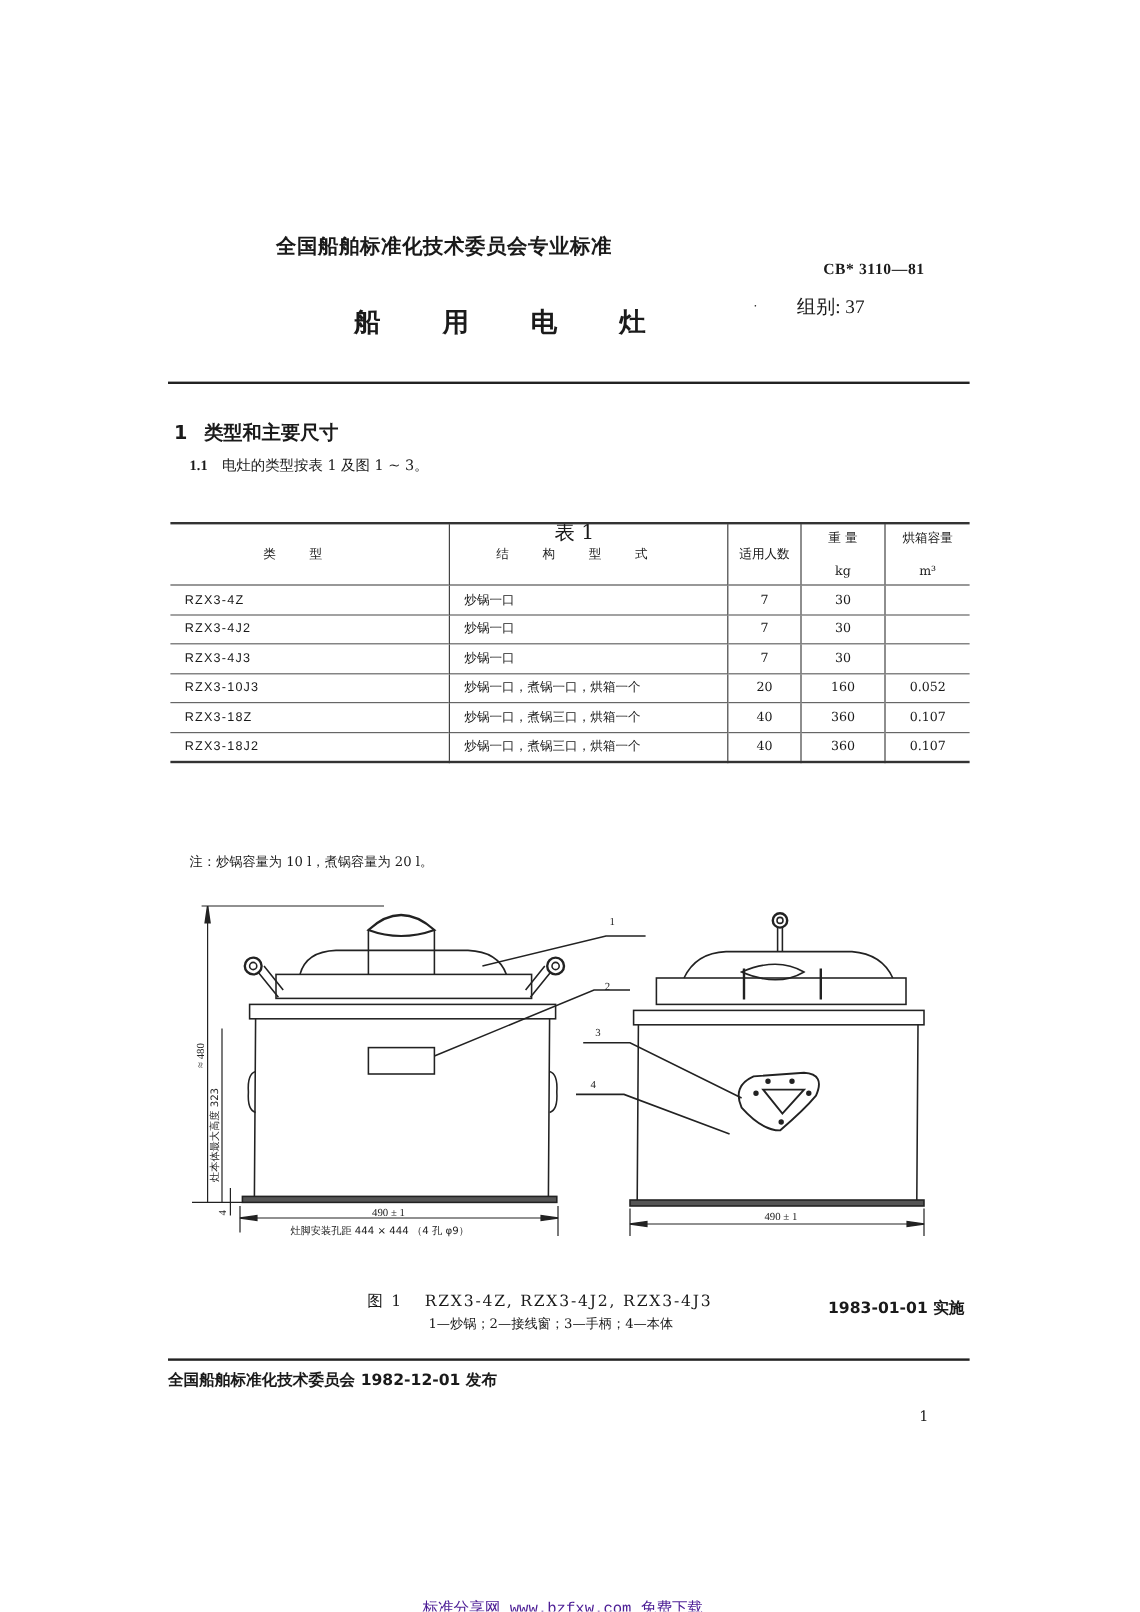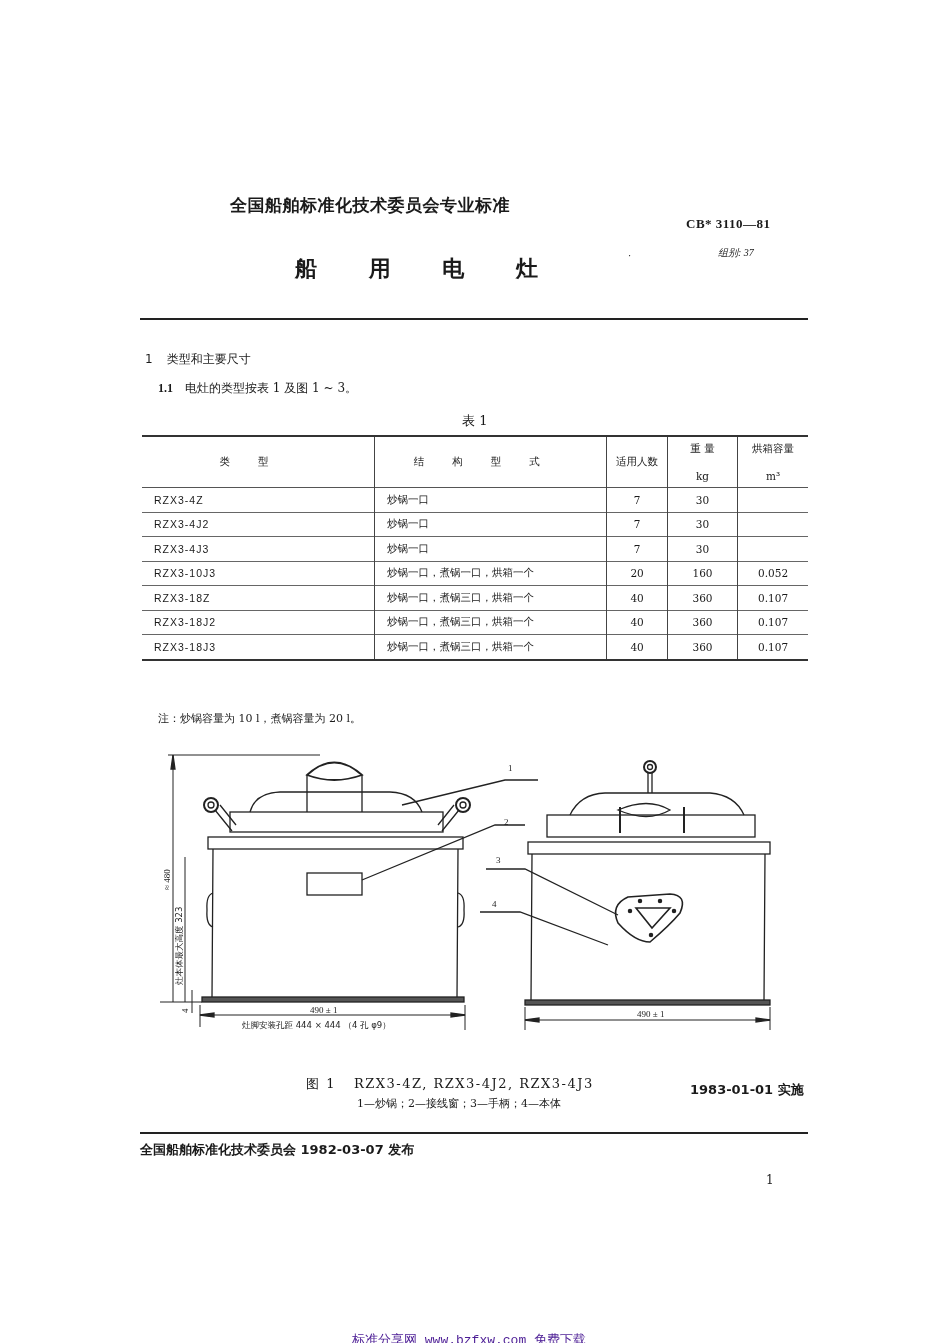--- a/index.html
+++ b/index.html
@@ -1,28 +1,28 @@
 <!DOCTYPE html>
 <html><head>
 <meta charset="utf-8">
 <style>
   html, body { margin:0; padding:0; background:#ffffff; }
   body { width:950px; height:1343px; position:relative; overflow:hidden; font-family:"DejaVu Serif", serif; color:#1a1a1a; }
   .abs { position:absolute; }
   .committee { left:230px; top:194px; font-family:"DejaVu Sans", sans-serif; font-size:17px; font-weight:bold; letter-spacing:0.5px; }
   .std-code { left:686px; top:216px; font-size:13px; font-weight:bold; font-family:"Liberation Serif", serif; letter-spacing:0.5px; }
-  .std-group { left:718px; top:246px; font-size:10px; font-family:"Liberation Serif", serif;font-style:italic; }
+  .std-group { left:664px; top:246px; font-size:16px; font-family:"Liberation Serif", serif; }
   .doc-title { left:295px; top:254px; font-family:"DejaVu Sans", sans-serif; font-size:22px; font-weight:bold; letter-spacing:22px; }
   .dot { left:628px; top:250px; font-size:10px; }
   .rule-top { left:140px; top:318px; width:668px; height:2px; background:#222; }
-  .sec1 { left:145px; top:351px; font-family:"DejaVu Sans", sans-serif; font-size:12px; font-weight:normal;text-align:right; }
+  .sec1 { left:145px; top:351px; font-family:"DejaVu Sans", sans-serif; font-size:16px; font-weight:bold;text-align:right; }
   .sec1 .num { margin-right:14px; }
   .sec11 { left:158px; top:380px; font-size:12px; }
   .sec11 .num { font-weight:bold; margin-right:12px; font-family:"Liberation Serif", serif; }
-  .tbl-caption { left:462px; top:412px; font-size:13px; }
+  .tbl-caption { left:462px; top:432px; font-size:17px; }
   table.t1 { position:absolute; left:142px; top:435px; width:666px; border-collapse:collapse; font-size:10.5px; }
   table.t1 th, table.t1 td { border-left:1px solid #444; height:23.5px; padding:0; }
   table.t1 th:first-child, table.t1 td:first-child { border-left:none; }
   table.t1 thead tr { border-top:2px solid #333; border-bottom:1px solid #555; }
   table.t1 thead th { height:50px; font-weight:normal; }
   table.t1 tbody tr { border-bottom:1px solid #666;margin-top:44px; }
   table.t1 tbody tr:last-child { border-bottom:2px solid #333; }
   .c-type { width:230px; text-align:left; padding-left:12px !important; font-family:"Liberation Sans", sans-serif; letter-spacing:1px; }
   .c-struct { width:230px; text-align:left; padding-left:12px !important; }
   .c-people { width:62px; text-align:center; }
@@ -116,27 +116,20 @@
         <td class="c-weight">360</td>
         <td class="c-oven">0.107</td>
       </tr>
       <tr>
         <td class="c-type">RZX3-18J2</td>
         <td class="c-struct">炒锅一口，煮锅三口，烘箱一个</td>
         <td class="c-people">40</td>
         <td class="c-weight">360</td>
         <td class="c-oven">0.107</td>
       </tr>
-      <tr>
-        <td class="c-type">RZX3-18J3</td>
-        <td class="c-struct">炒锅一口，煮锅三口，烘箱一个</td>
-        <td class="c-people">40</td>
-        <td class="c-weight">360</td>
-        <td class="c-oven">0.107</td>
-      </tr>
     </tbody>
 </table>
 
 <div class="abs note">注：炒锅容量为 10 l，煮锅容量为 20 l。</div>
 
 <svg class="abs fig" viewBox="0 0 670 300" width="670" height="300" fill="none" stroke="#222" stroke-width="1.3">
 
   <g>
 
     <path d="M167 30 L167 67 M222 30 L222 67"></path>
@@ -227,17 +220,17 @@
     <text x="0" y="0" transform="translate(48 268) rotate(-90)">4</text>
   </g>
 </svg>
 
 <div class="abs fig-caption">
   <span class="lbl">图 1</span><span>RZX3-4Z, RZX3-4J2, RZX3-4J3</span>
 </div>
 <div class="abs fig-legend">1—炒锅；2—接线窗；3—手柄；4—本体</div>
 
 <div class="abs rule-bottom"></div>
-<div class="abs issued">全国船舶标准化技术委员会 1982-03-07 发布</div>
+<div class="abs issued">全国船舶标准化技术委员会 1982-12-01 发布</div>
 <div class="abs effective">1983-01-01 实施</div>
 <div class="abs pageno">1</div>
 
 <div class="abs watermark">标准分享网 www.bzfxw.com 免费下载</div>
 
 </body></html>

